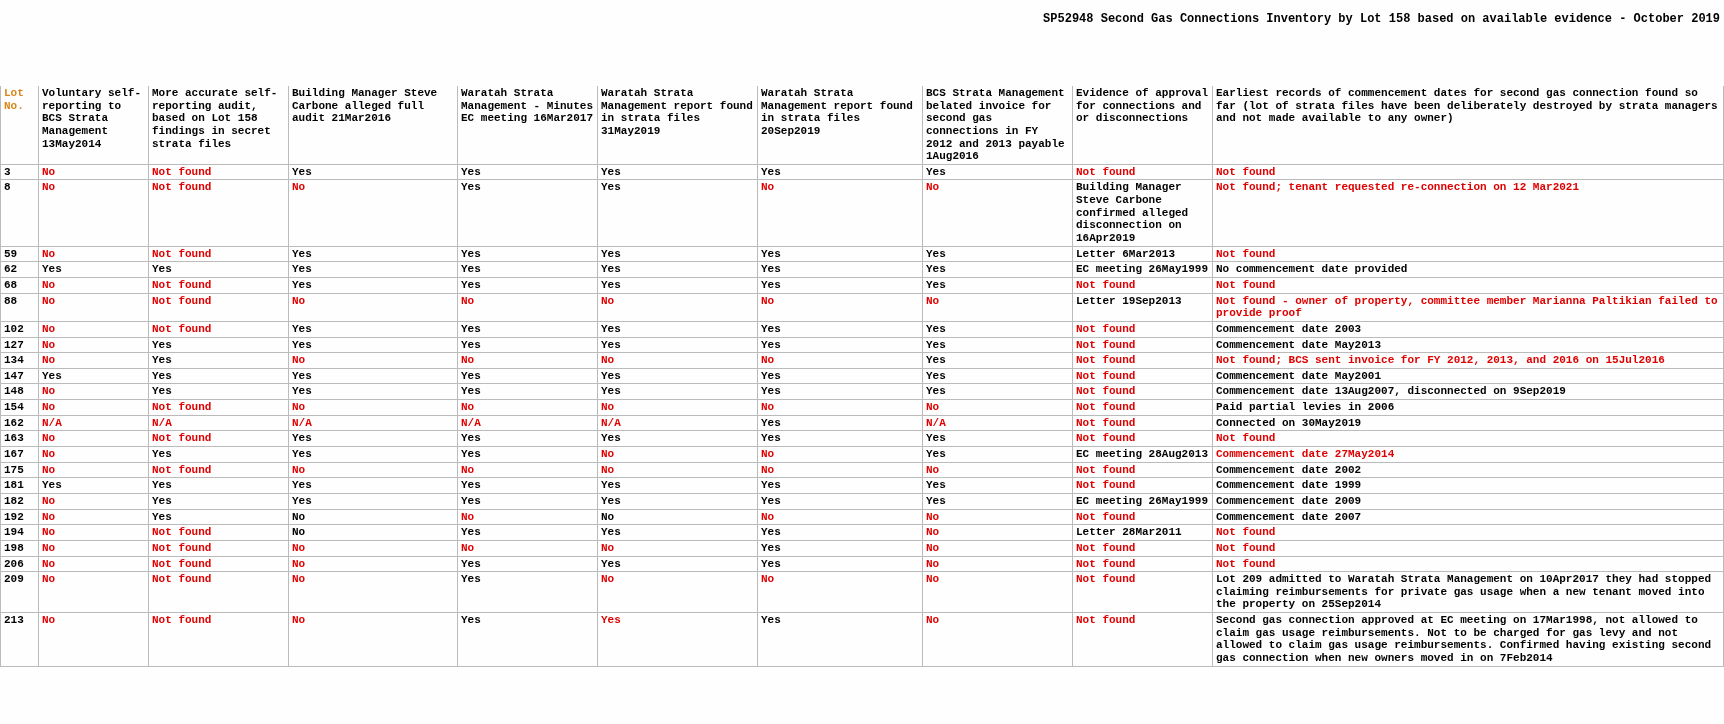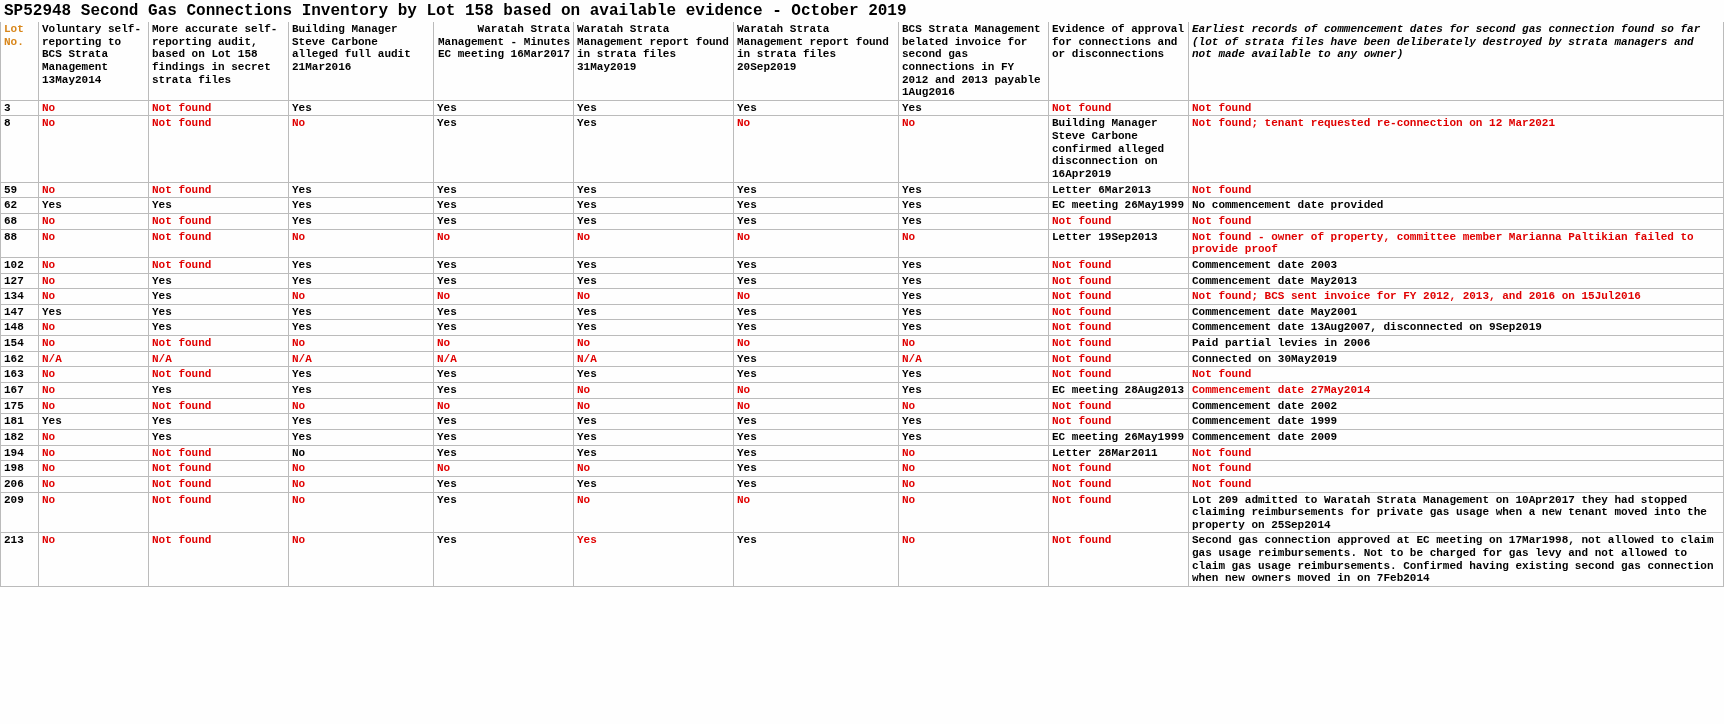--- a/index.html
+++ b/index.html
@@ -6,52 +6,54 @@
   body {
     margin: 0;
     padding: 0;
     font-family: "Courier New", Courier, monospace;
     font-size: 11px;
     background: #fefefe;
     color: #000;
   }
   .title {
     font-weight: bold;
-    padding: 2px 4px;
-    font-size: 16px;
+    padding: 12px 4px;
+    font-size: 12px;
+    text-align: right;
   }
   table {
     border-collapse: collapse;
     width: 100%;
     table-layout: fixed;
+    margin-top: 48px;
   }
   th, td {
     border: 1px solid #bbb;
     padding: 1px 3px;
     vertical-align: top;
     text-align: left;
     font-weight: bold;
     font-size: 11px;
     line-height: 1.15;
     word-wrap: break-word;
   }
   th {
     font-weight: bold;
     border-top: none;
   }
   .col-lot { width: 38px; color: #d8861a; }
   .col-1 { width: 110px; font-family: Liberation Mono, monospace; }
   .col-2 { width: 140px; }
-  .col-3 { width: 145px; }
-  .col-4 { width: 140px; text-align: right; }
+  .col-3 { width: 169px; }
+  .col-4 { width: 140px; }
   .col-5 { width: 160px; }
   .col-6 { width: 165px; }
   .col-7 { width: 150px; }
   .col-8 { width: 140px; }
-  .col-9 { width: auto; font-style: italic; }
+  .col-9 { width: auto; }
   .red { color: #e00000; }
   tbody tr td:first-child { color: #000; }
 </style>
 </head>
 <body>
 
 <div class="title">SP52948 Second Gas Connections Inventory by Lot 158 based on available evidence - October 2019</div>
 
 <table>
   <thead>
@@ -279,20 +281,32 @@
         <td>Yes</td>
         <td>Yes</td>
         <td>Yes</td>
         <td>Yes</td>
         <td>Yes</td>
         <td>Yes</td>
         <td>EC meeting 26May1999</td>
         <td>Commencement date 2009</td>
       </tr>
       <tr>
+        <td>192</td>
+        <td class="red">No</td>
+        <td>Yes</td>
+        <td>No</td>
+        <td class="red">No</td>
+        <td>No</td>
+        <td class="red">No</td>
+        <td class="red">No</td>
+        <td class="red">Not found</td>
+        <td>Commencement date 2007</td>
+      </tr>
+      <tr>
         <td>194</td>
         <td class="red">No</td>
         <td class="red">Not found</td>
         <td>No</td>
         <td>Yes</td>
         <td>Yes</td>
         <td>Yes</td>
         <td class="red">No</td>
         <td>Letter 28Mar2011</td>
         <td class="red">Not found</td>

